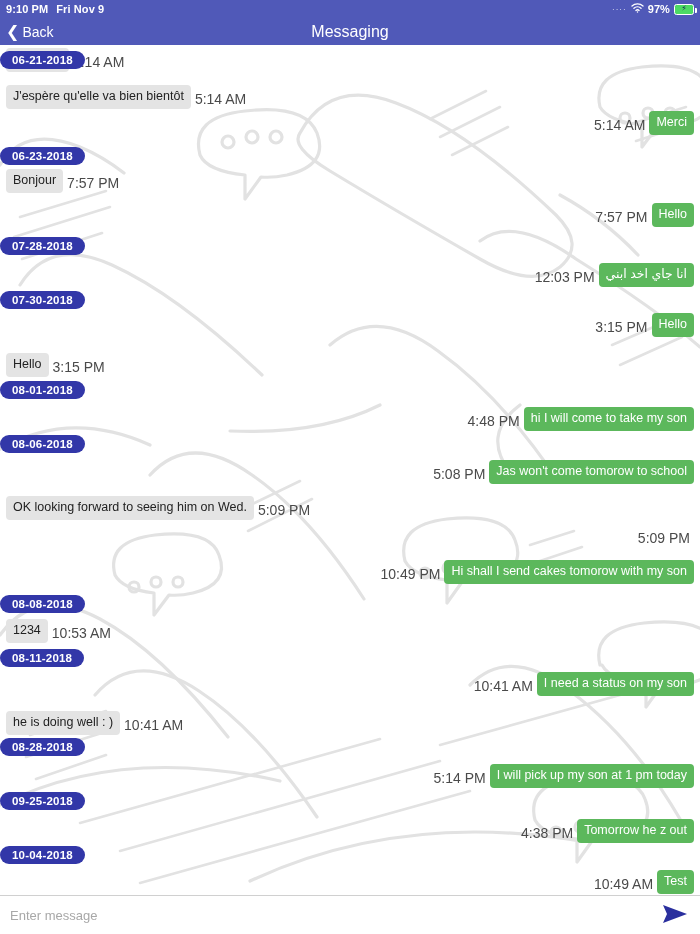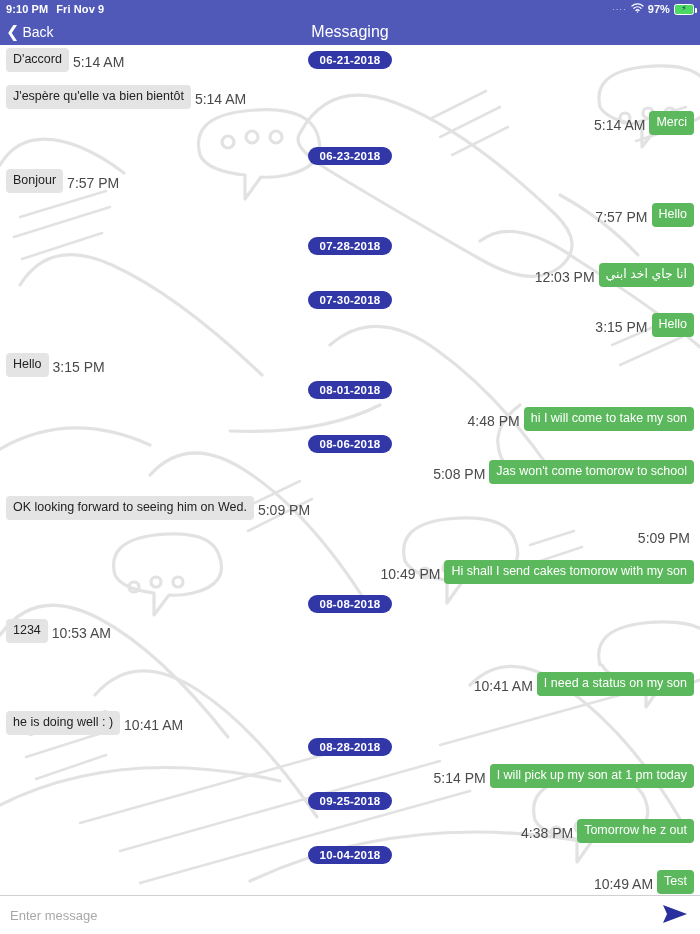--- a/index.html
+++ b/index.html
@@ -53,21 +53,21 @@
   .chat {
     position: absolute; top: 45px; left: 0; right: 0; bottom: 39px;
     background: #ffffff; overflow: hidden;
   }
   .wallpaper { position:absolute; inset:0; opacity:1; pointer-events:none; }
   .thread { position: relative; width: 100%; height: 100%; }
 
   .row { position: absolute; display: flex; align-items: flex-end; }
   .row.left  { left: 6px; }
   .row.right { right: 6px; flex-direction: row-reverse; }
-  .row.center{ left: 0; right: 0; justify-content: center; }
+  .row.center{ left: 0; right: 0; }
 
   .bubble {
     border-radius: 4px; padding: 4px 7px; font-size: 12.5px;
     line-height: 1.25; max-width: 420px; white-space: nowrap;
   }
   .bubble.in  { background: #e4e4e4; color: #222222; }
   .bubble.out { background: #5cb85c; color: #ffffff; }
   .bubble.rtl { direction: rtl; }
 
   .ts { font-size: 14px; color: #4a4a4a; margin: 0 4px 2px 4px; white-space: nowrap; }
@@ -276,20 +276,23 @@
           <div class="bubble out">Hi shall I send cakes tomorow with my son</div>
           <div class="ts">10:49 PM</div>
         </div>
         <div class="row center" style="top: 550px;">
           <div class="datepill">08-08-2018</div>
         </div>
         <div class="row left" style="top: 574px;">
           <div class="bubble in">1234</div>
           <div class="ts">10:53 AM</div>
         </div>
+        <div class="row center" style="top: 604px;">
+          <div class="datepill">08-11-2018</div>
+        </div>
         <div class="row right" style="top: 627px;">
           <div class="bubble out">I need a status on my son</div>
           <div class="ts">10:41 AM</div>
         </div>
         <div class="row left" style="top: 666px;">
           <div class="bubble in">he is doing well : )</div>
           <div class="ts">10:41 AM</div>
         </div>
         <div class="row center" style="top: 693px;">
           <div class="datepill">08-28-2018</div>

